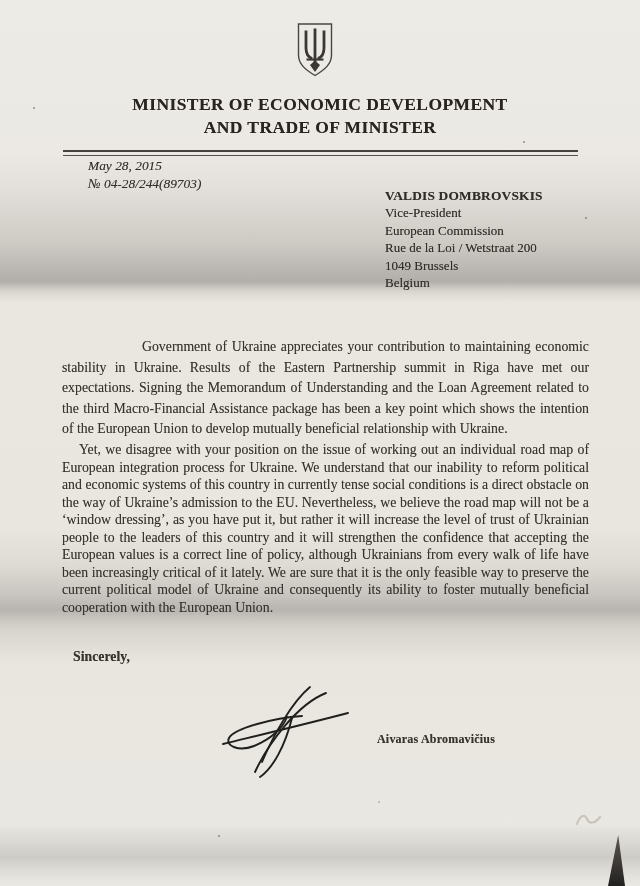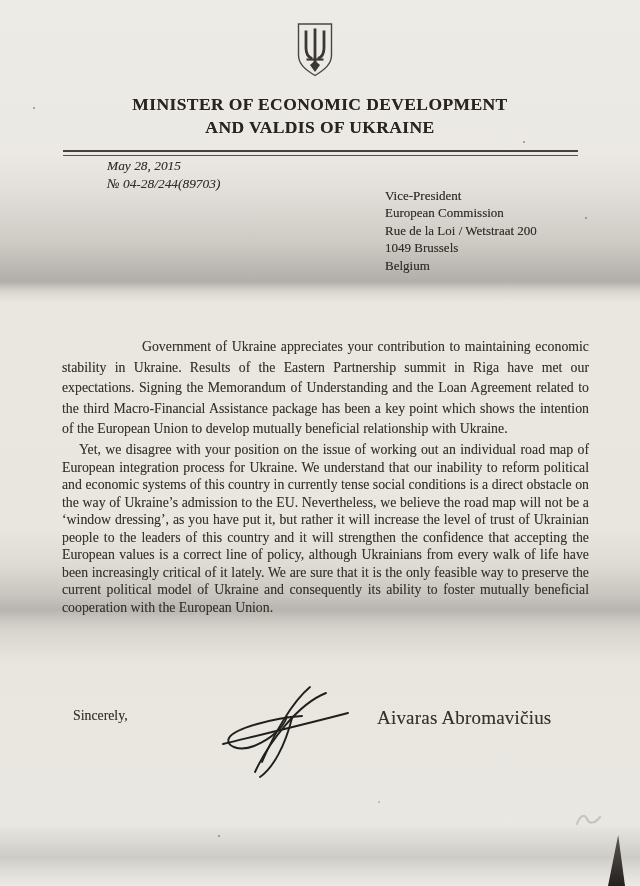--- a/index.html
+++ b/index.html
@@ -34,41 +34,41 @@
 
   
   .emblem { position:absolute; left:295px; top:22px; }
   .lh-title { position:absolute; top:93px; left:7px; width:626px; text-align:center;
     font-weight:bold; font-size:17.5px; line-height:23px; letter-spacing:.4px;
     color:#282521; text-shadow:0 0 .6px rgba(40,37,33,.55); }
   .rule { position:absolute; top:150px; left:63px; width:515px; height:3px;
     border-top:2px solid #45413c; border-bottom:1px solid #55514b; box-sizing:content-box; }
 
   .meta-date, .meta-ref { position:absolute; left:88px; font-style:italic; font-size:13.4px;
-    color:#332f2a; text-shadow:0 0 .5px rgba(51,47,42,.4);margin-left:19px; }
+    color:#332f2a; text-shadow:0 0 .5px rgba(51,47,42,.4); }
   .meta-date { top:158px; } .meta-ref { top:176px; }
 
   .recipient { position:absolute; top:187px; left:385px; font-size:13px; line-height:17.4px;
     color:#302c27; text-shadow:0 0 .5px rgba(48,44,39,.45); }
   .recipient .r-name { font-weight:bold; font-size:13.4px; letter-spacing:.2px; }
 
   .salutation { position:absolute; top:301px; left:62px; width:526px; text-align:center;
     font-size:14px; text-shadow:0 0 .5px rgba(54,50,44,.4); }
 
   .p { position:absolute; left:62px; width:527px; margin:0; text-align:justify;
     font-size:13.8px; color:#36322c; text-shadow:0 0 .5px rgba(54,50,44,.4); }
   .p1 { top:337px; line-height:20.6px; text-indent:80px; }
   .p2 { top:441px; line-height:17.5px; text-indent:17px; }
   .p3 { top:627px; line-height:17px;   text-indent:22px; }
   .p3 .ital { font-style:italic; }
 
-  .closing { position:absolute; top:708px; left:73px; font-weight:normal; font-size:13.8px;
+  .closing { position:absolute; top:649px; left:73px; font-weight:bold; font-size:13.8px;
     text-shadow:0 0 .5px rgba(54,50,44,.45); }
   .signature { position:absolute; left:214px; top:676px; }
-  .signer { position:absolute; top:707px; left:377px; font-weight:normal; font-size:19px;
+  .signer { position:absolute; top:732px; left:377px; font-weight:bold; font-size:12px;
     letter-spacing:.2px; text-shadow:0 0 .5px rgba(54,50,44,.45); }
 </style>
 </head>
 <body>
 
 <div class="page">
 
   <div class="band band-1"></div>
   <div class="band band-2"></div>
   <div class="band band-3"></div>
@@ -87,28 +87,29 @@
     <path d="M3.5,2 H36.5 V33 C36.5,42 30,47.5 20,53.5 C10,47.5 3.5,42 3.5,33 Z" fill="none" stroke="#4a4641" stroke-width="1.4"></path>
     <path d="M11,8.5 V26 C11,32.5 14,35.5 17.2,36.5" fill="none" stroke="#3b3733" stroke-width="2.8"></path>
     <path d="M29,8.5 V26 C29,32.5 26,35.5 22.8,36.5" fill="none" stroke="#3b3733" stroke-width="2.8"></path>
     <path d="M20,6.5 V40" fill="none" stroke="#3b3733" stroke-width="2.8"></path>
     <path d="M11.5,37.5 H28.5" fill="none" stroke="#3b3733" stroke-width="2.2"></path>
     <path d="M20,38.5 L15,43 L20,50 L25,43 Z" fill="#3b3733"></path>
   </svg>
 
   <div class="lh-title">
     <div>MINISTER OF ECONOMIC DEVELOPMENT</div>
-    <div>AND VALDIS OF UKRAINE</div>
+    <div>AND TRADE OF MINISTER</div>
   </div>
   <div class="rule"></div>
 
   <div class="meta-date">May 28, 2015</div>
   <div class="meta-ref">№ 04-28/244(89703)</div>
 
   <div class="recipient">
+    <div class="r-name">VALDIS DOMBROVSKIS</div>
     <div>Vice-President</div>
     <div>European Commission</div>
     <div>Rue de la Loi / Wetstraat 200</div>
     <div>1049 Brussels</div>
     <div>Belgium</div>
   </div>
 
   <p class="p p1">Government of Ukraine appreciates your contribution to maintaining economic stability in Ukraine. Results of the Eastern Partnership summit in Riga have met our expectations. Signing the Memorandum of Understanding and the Loan Agreement related to the third Macro-Financial Assistance package has been a key point which shows the intention of the European Union to develop mutually beneficial relationship with Ukraine.</p>
   <p class="p p2">Yet, we disagree with your position on the issue of working out an individual road map of European integration process for Ukraine. We understand that our inability to reform political and economic systems of this country in currently tense social conditions is a direct obstacle on the way of Ukraine’s admission to the EU. Nevertheless, we believe the road map will not be a ‘window dressing’, as you have put it, but rather it will increase the level of trust of Ukrainian people to the leaders of this country and it will strengthen the confidence that accepting the European values is a correct line of policy, although Ukrainians from every walk of life have been increasingly critical of it lately. We are sure that it is the only feasible way to preserve the current political model of Ukraine and consequently its ability to foster mutually beneficial cooperation with the European Union.</p>
 

